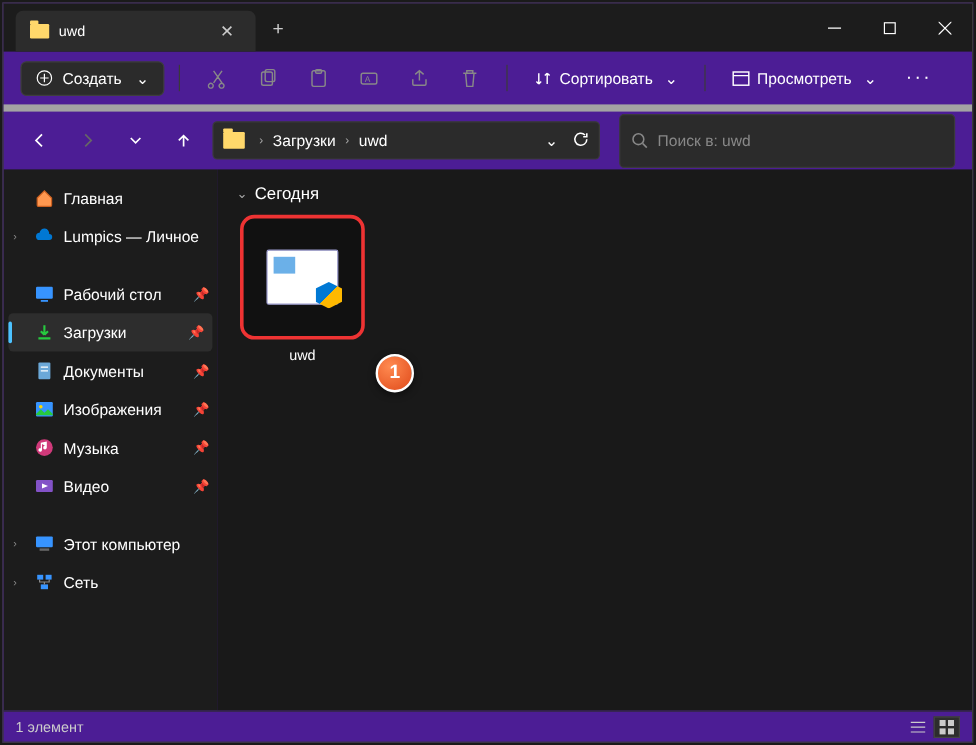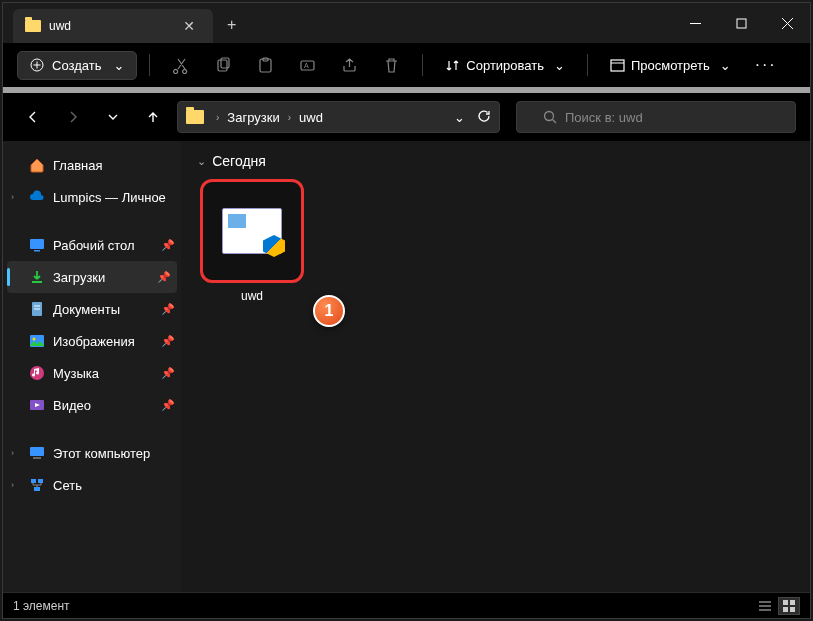--- a/index.html
+++ b/index.html
@@ -1,17 +1,17 @@
 <!DOCTYPE html>
 <html><head>
 <meta charset="utf-8">
 <style>
 * { box-sizing: border-box; margin: 0; padding: 0; font-family: 'Segoe UI', sans-serif; }
 body { background: #1a1a1a; width: 813px; height: 621px; overflow: hidden; position: relative; }
-.window { width: 809px; height: 617px; margin: 2px; background: #000000; border: 1px solid #3a3a3a; display: flex; flex-direction: column; }
+.window { width: 809px; height: 617px; margin: 2px; background: #4c1d95; border: 1px solid #3a3a3a; display: flex; flex-direction: column; }
 
 
 .titlebar { height: 40px; display: flex; align-items: center; background: #1c1c1c; }
 .tab { display: flex; align-items: center; padding: 0 12px; height: 34px; background: #2c2c2c; border-radius: 6px 6px 0 0; margin-left: 10px; margin-top: 6px; min-width: 200px; color: #fff; font-size: 12px; gap: 8px; }
 .tab-icon { width: 16px; height: 12px; background: #ffd86b; border-radius: 1px; position: relative; }
 .tab-icon::before { content: ''; position: absolute; top: -3px; left: 0; width: 7px; height: 3px; background: #ffd86b; border-radius: 1px 1px 0 0; }
 .tab-close { margin-left: auto; color: #ccc; font-size: 14px; cursor: pointer; padding: 2px 6px; }
 .new-tab { color: #ccc; font-size: 16px; padding: 0 14px; cursor: pointer; margin-top: 4px; }
 .win-controls { margin-left: auto; display: flex; height: 40px; }
 .win-btn { width: 46px; display: flex; align-items: center; justify-content: center; color: #fff; cursor: pointer; }
@@ -33,21 +33,21 @@
 .nav-btn { width: 32px; height: 32px; display: flex; align-items: center; justify-content: center; color: #fff; cursor: pointer; border-radius: 4px; }
 .nav-btn.disabled { color: #666; }
 .nav-btn svg { width: 14px; height: 14px; }
 .breadcrumb { flex: 1; height: 32px; background: #2b2b2b; border: 1px solid #3a3a3a; border-radius: 4px; display: flex; align-items: center; padding: 0 8px; color: #fff; font-size: 13px; gap: 2px; }
 .bc-folder { width: 18px; height: 14px; background: #ffd86b; border-radius: 1px; margin-right: 4px; position: relative; }
 .bc-folder::before { content: ''; position: absolute; top: -3px; left: 0; width: 8px; height: 3px; background: #ffd86b; border-radius: 1px 1px 0 0; }
 .bc-sep { color: #aaa; padding: 0 6px; font-size: 10px; }
 .bc-item { cursor: pointer; }
 .bc-chev { margin-left: auto; color: #fff; }
 .bc-refresh { margin-left: 10px; color: #fff; cursor: pointer; }
-.search { width: 280px; height: 32px; background: #2b2b2b; border: 1px solid #3a3a3a; border-radius: 4px; display: flex; align-items: center; padding: 0 26px; color: #888; font-size: 13px; gap: 8px; margin-left: 8px; }
+.search { width: 280px; height: 45px; background: #2b2b2b; border: 1px solid #3a3a3a; border-radius: 4px; display: flex; align-items: center; padding: 0 9px; color: #888; font-size: 13px; gap: 8px; margin-left: 8px; }
 .search svg { width: 14px; height: 14px; }
 
 
 .body { flex: 1; display: flex; overflow: hidden; }
 .sidebar { width: 178px; background: #1c1c1c; padding: 8px 0; display: flex; flex-direction: column; overflow: hidden; }
 .sb-item { display: flex; align-items: center; height: 32px; padding: 0 6px 0 26px; color: #fff; font-size: 13px; cursor: pointer; gap: 8px; position: relative; white-space: nowrap; }
 .sb-item.active { background: #2d2d2d; border-radius: 4px; margin: 0 4px; padding-left: 22px; }
 .sb-item.active::before { content: ''; position: absolute; left: 0; top: 7px; width: 3px; height: 18px; background: #4cc2ff; border-radius: 2px; }
 .sb-expand { position: absolute; left: 8px; color: #888; font-size: 9px; }
 .sb-icon { width: 16px; height: 16px; flex-shrink: 0; }

